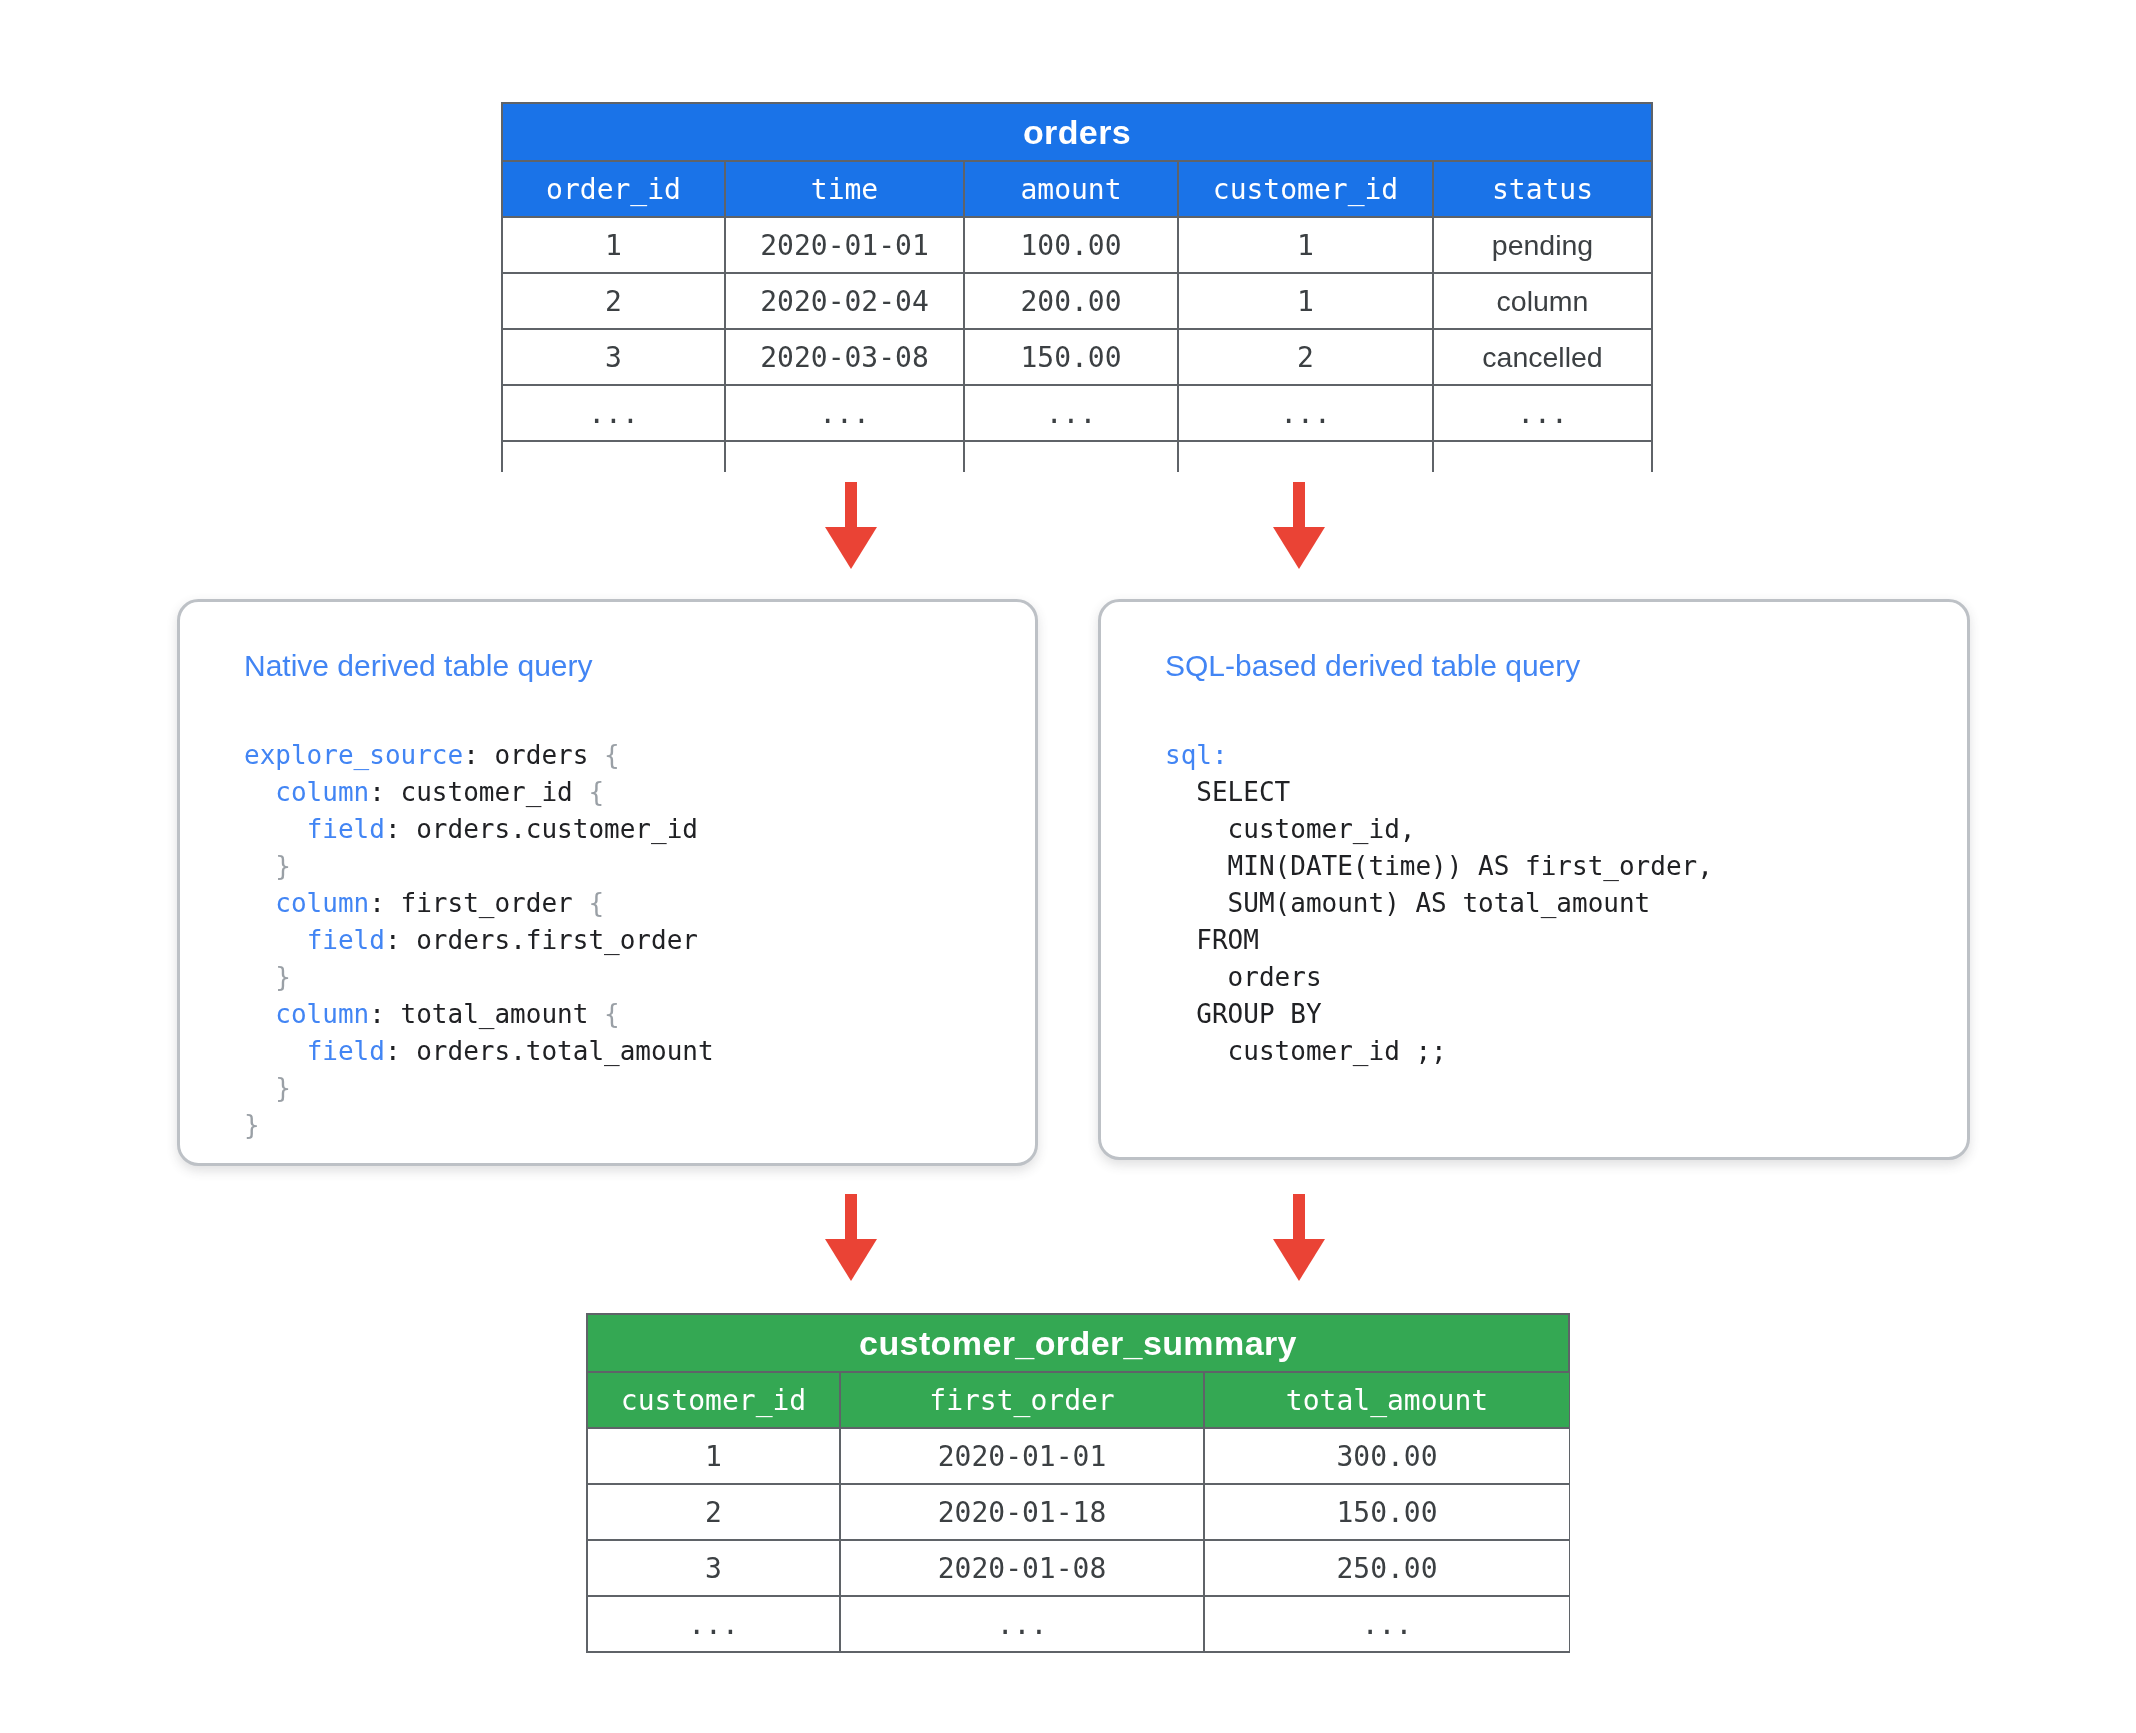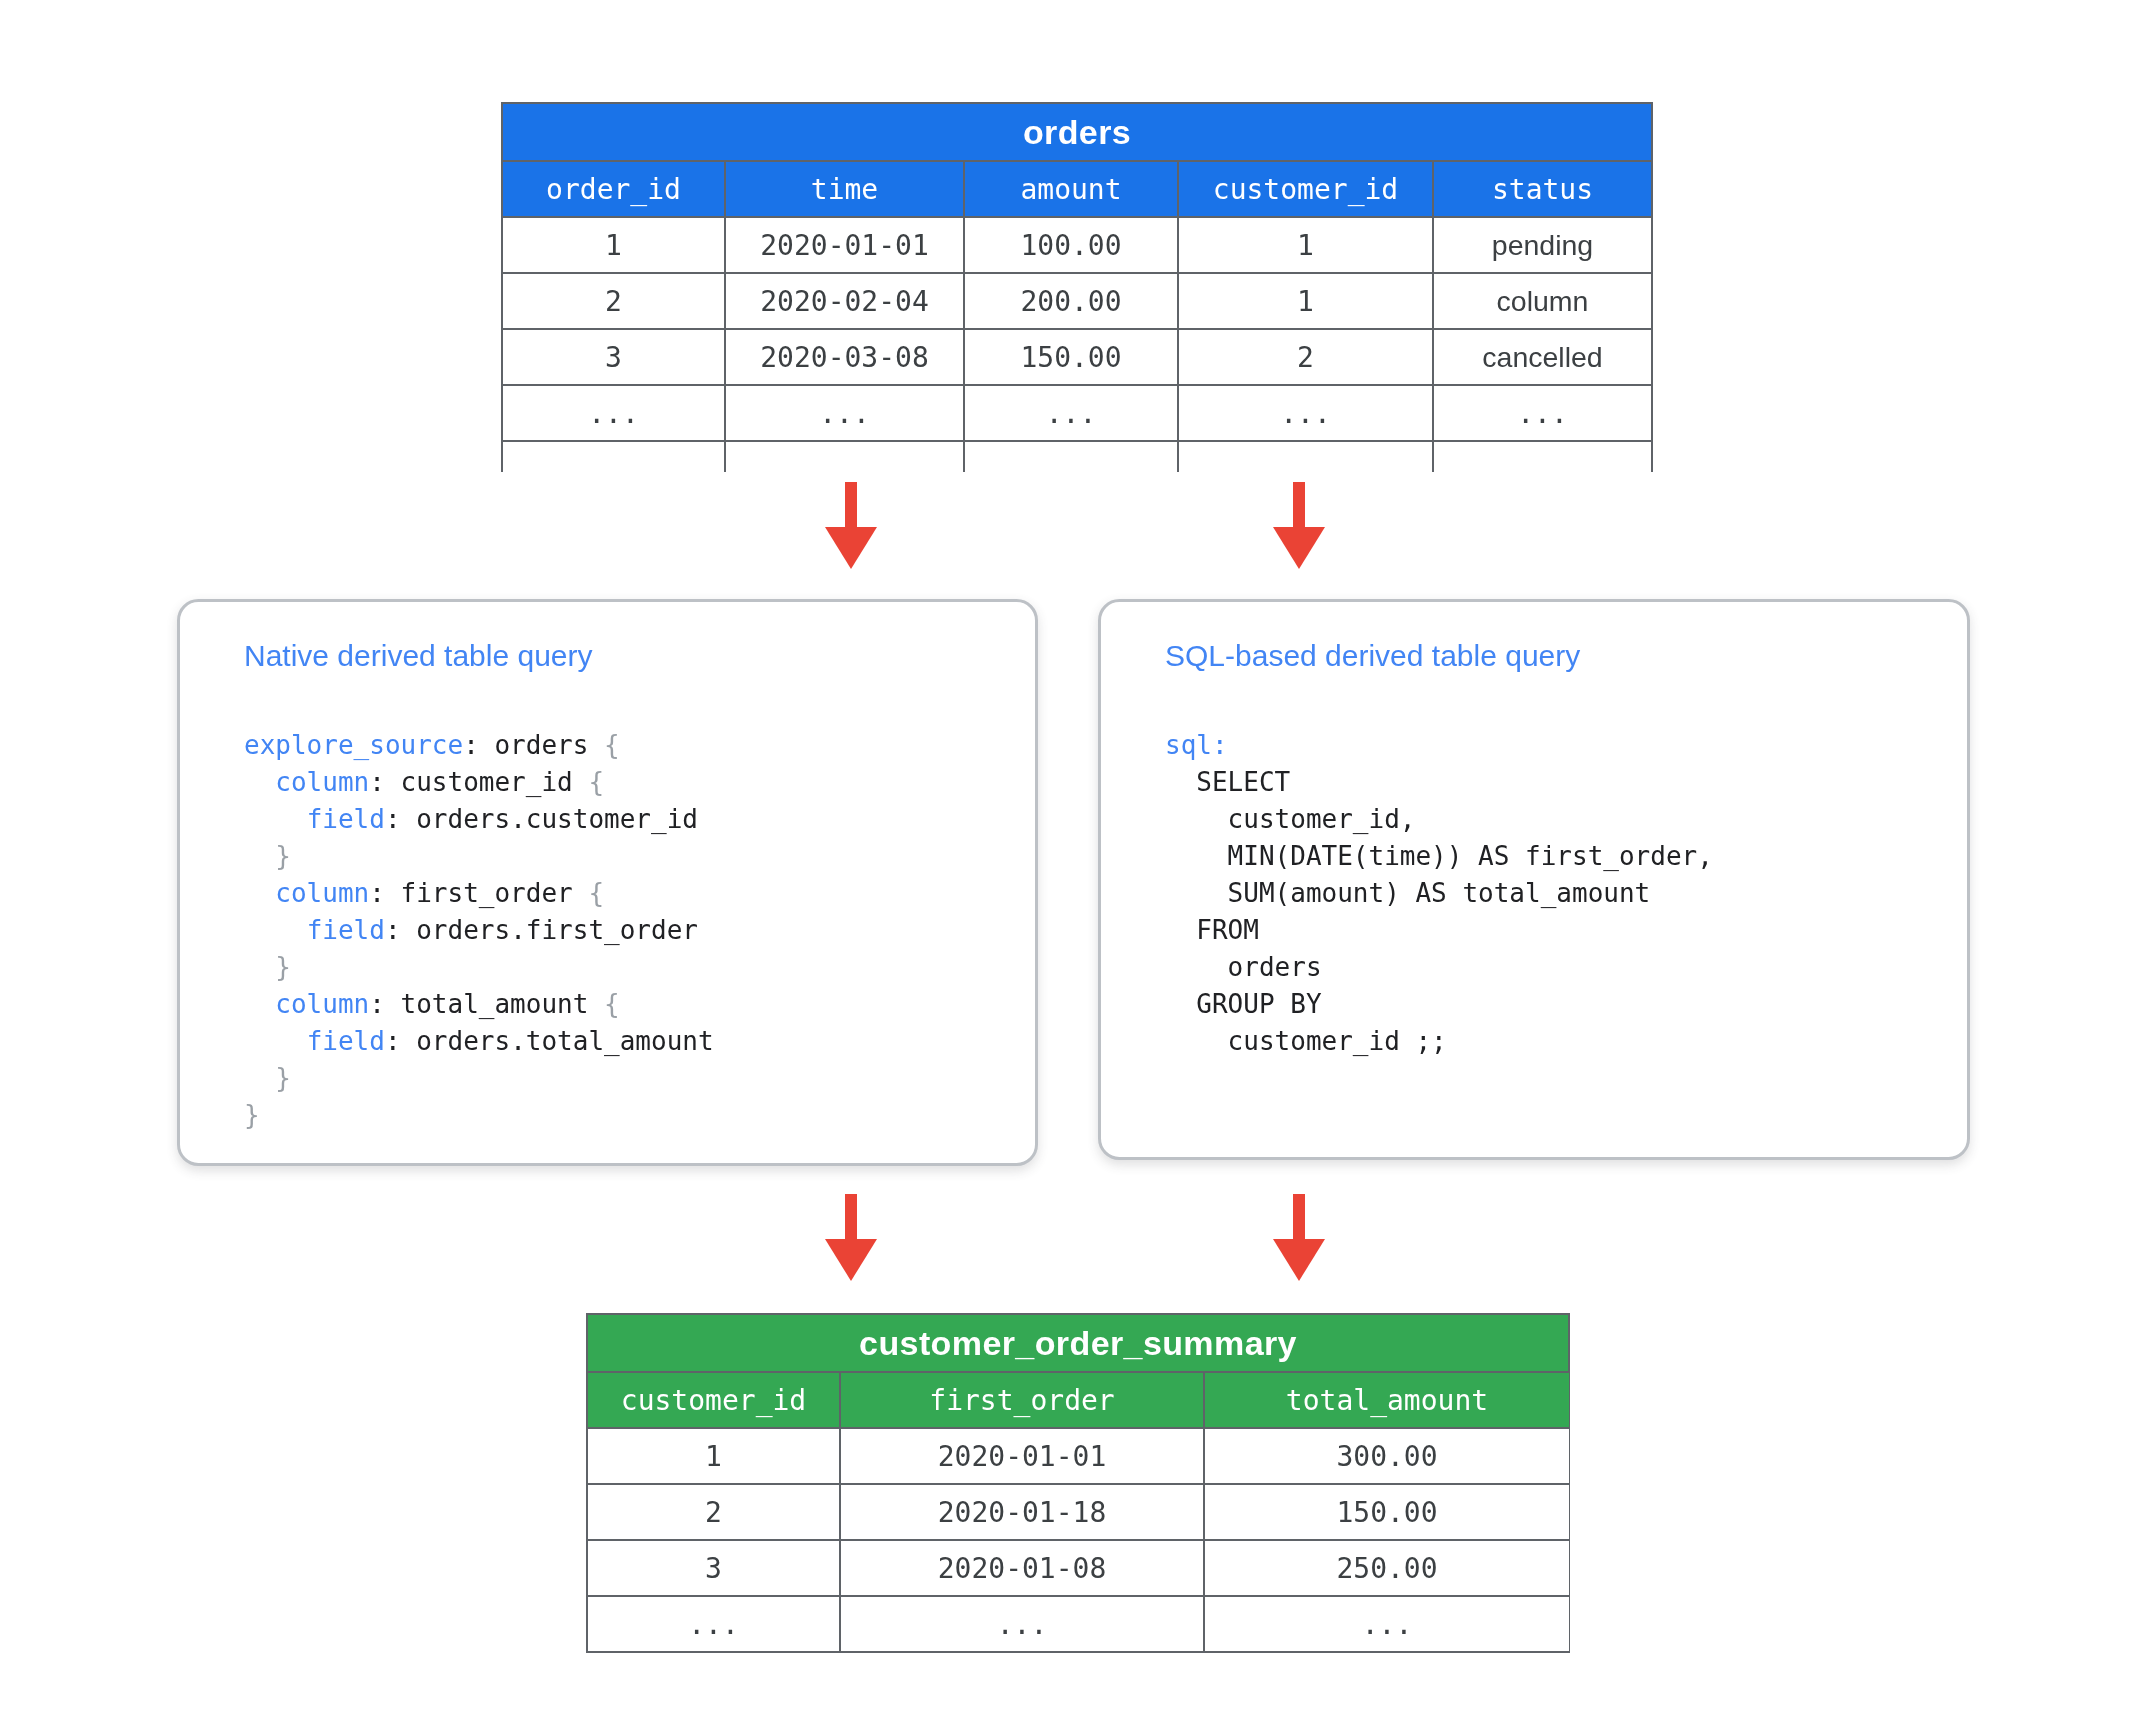--- a/index.html
+++ b/index.html
@@ -29,21 +29,21 @@
 
   
   .arrow{position:absolute;width:52px;display:flex;flex-direction:column;align-items:center;}
   .arrow .shaft{width:12.5px;height:45px;background:#ea4335;}
   .arrow .head{width:0;height:0;border-left:26px solid transparent;
                border-right:26px solid transparent;border-top:42px solid #ea4335;}
 
   
   .qbox{position:absolute;background:#ffffff;border:3.6px solid #bdc1c6;border-radius:21.4px;
         box-shadow:0 4.5px 10.7px rgba(60,64,67,.16);box-sizing:border-box;
-        padding:36px 36px 36px 64px;}
+        padding:46px 36px 36px 64px;}
   .qbox .btitle{font-size:30px;color:#4285f4;line-height:36px;}
   .code{margin-top:53px;font-family:"DejaVu Sans Mono",monospace;font-size:26px;
         line-height:37px;color:#202124;white-space:pre;}
   .tok-kw{color:#4285f4;}
   .tok-pu{color:#202124;}
   .tok-tx{color:#202124;}
   .tok-br{color:#9aa0a6;}
 </style>
 </head>
 <body>

